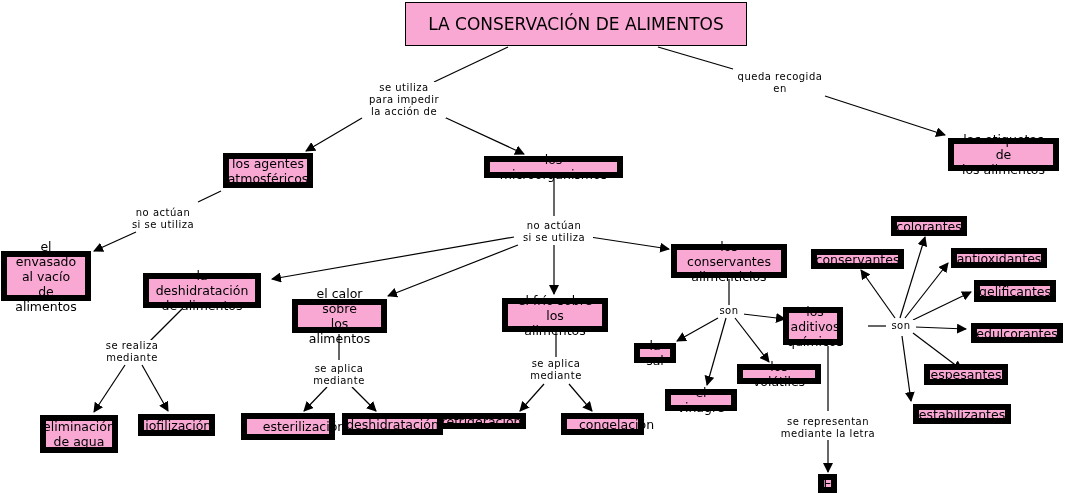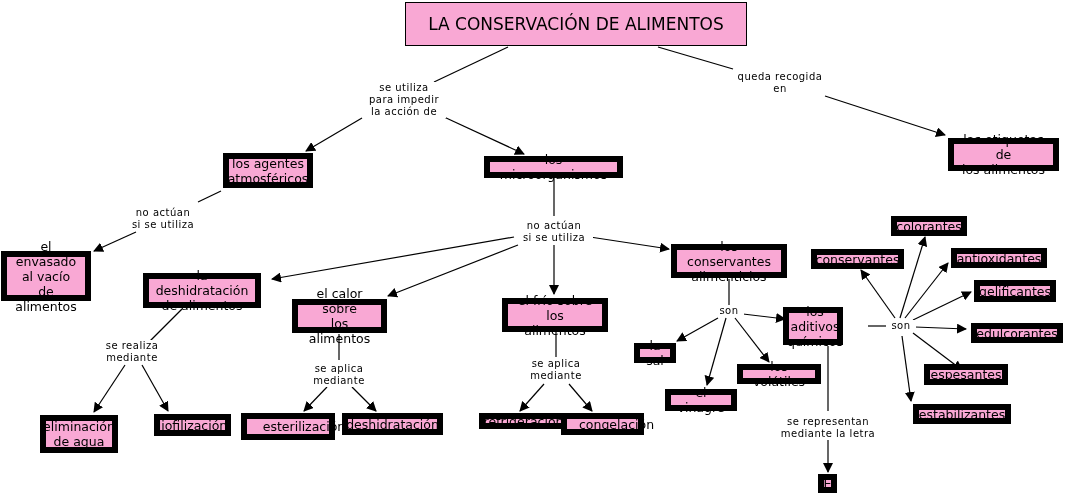--- a/index.html
+++ b/index.html
@@ -87,24 +87,24 @@
 <div class="node" style="left:143px;top:273px;width:118px;height:35px;">la deshidratación
 de alimentos</div>
 <div class="node" style="left:292px;top:299px;width:95px;height:34px;">el calor sobre
 los alimentos</div>
 <div class="node" style="left:502px;top:298px;width:106px;height:34px;">el frío sobre los
 alimentos</div>
 <div class="node" style="left:671px;top:244px;width:116px;height:34px;">los conservantes
 alimenticios</div>
 <div class="node" style="left:40px;top:415px;width:78px;height:38px;">eliminación
 de agua</div>
-<div class="node" style="left:138px;top:414px;width:77px;height:22px;margin-left:16px;">liofilización</div>
+<div class="node" style="left:138px;top:414px;width:77px;height:22px;">liofilización</div>
 <div class="node" style="left:241px;top:413px;width:94px;height:27px;padding-left:36px;">esterilización</div>
 <div class="node" style="left:342px;top:413px;width:101px;height:22px;">deshidratación</div>
-<div class="node" style="left:479px;top:413px;width:89px;height:14px;text-align:center;">refrigeración</div>
+<div class="node" style="left:437px;top:413px;width:89px;height:14px;text-align:center;">refrigeración</div>
 <div class="node" style="left:561px;top:413px;width:83px;height:22px;padding-left:32px;">congelación</div>
 <div class="node" style="left:634px;top:343px;width:42px;height:20px;">la sal</div>
 <div class="node" style="left:665px;top:389px;width:72px;height:22px;">el vinagre</div>
 <div class="node" style="left:737px;top:364px;width:84px;height:20px;">los volátiles</div>
 <div class="node" style="left:783px;top:307px;width:60px;height:38px;padding-left:8px;">los aditivos
 químicos</div>
 <div class="node" style="left:818px;top:474px;width:19px;height:19px;padding:0;">E</div>
 <div class="node" style="left:811px;top:249px;width:93px;height:20px;">conservantes</div>
 <div class="node" style="left:891px;top:216px;width:76px;height:20px;">colorantes</div>
 <div class="node" style="left:951px;top:248px;width:96px;height:20px;">antioxidantes</div>

